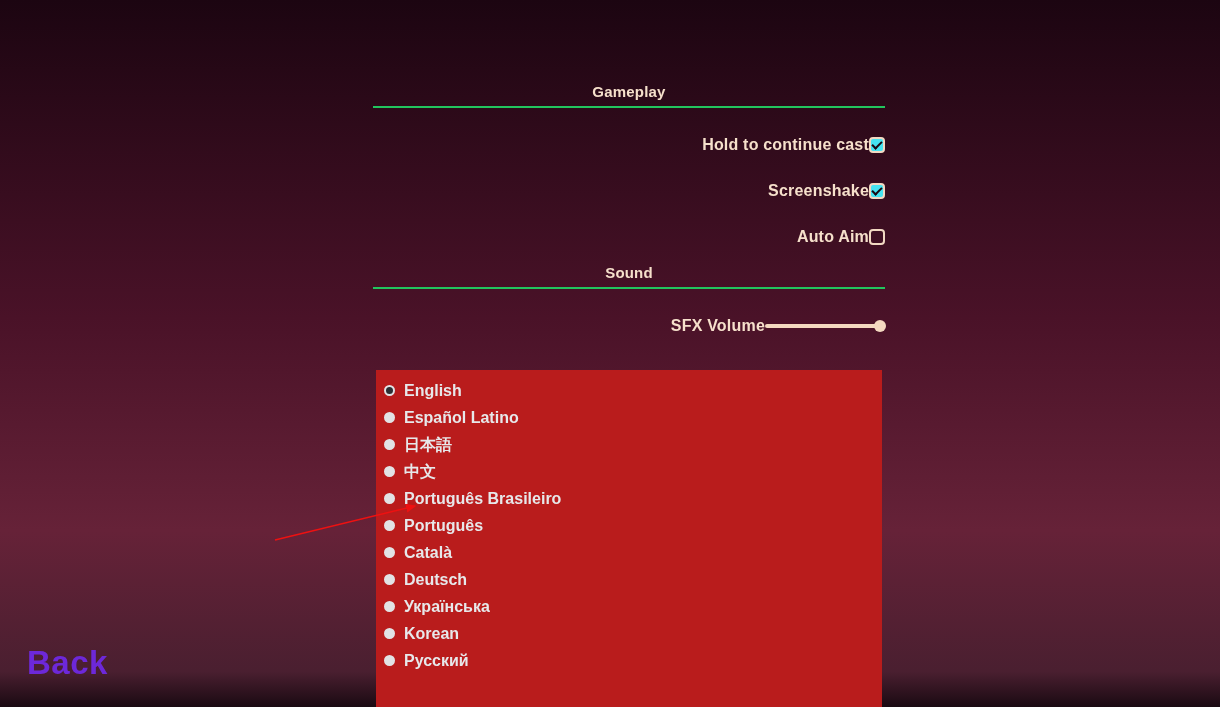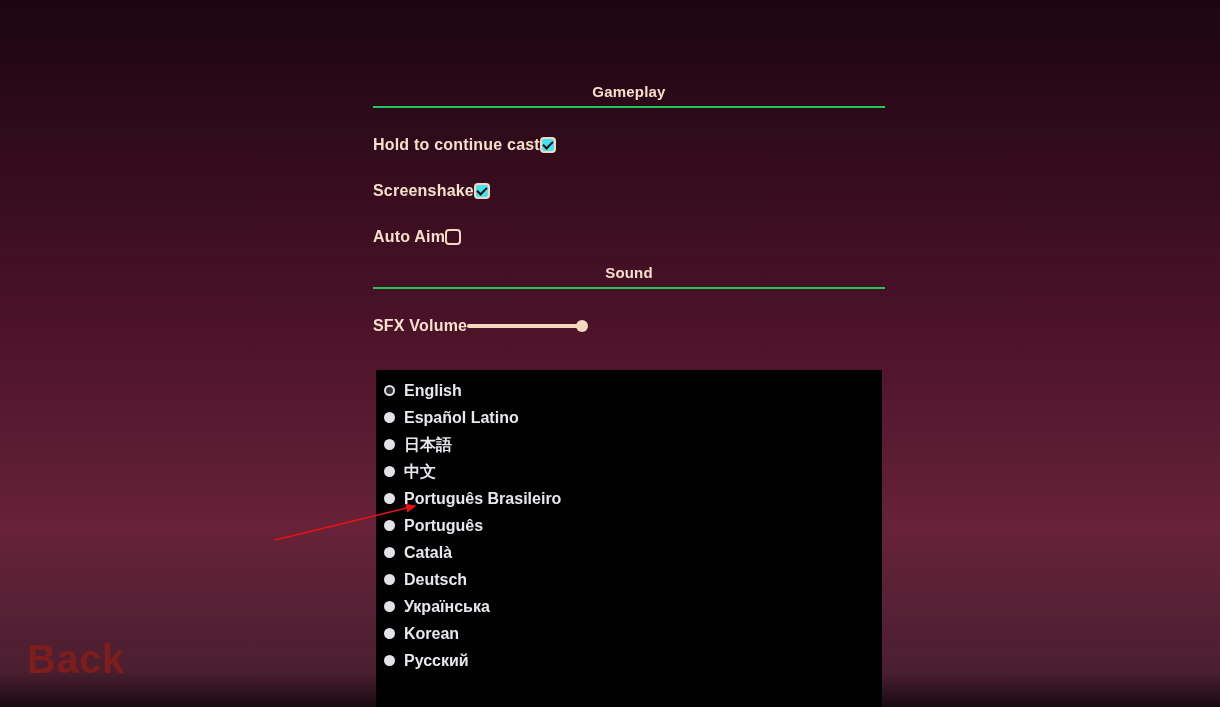--- a/index.html
+++ b/index.html
@@ -33,21 +33,21 @@
     color: #f6e0cb;
     padding-bottom: 6px;
     border-bottom: 2px solid #22c55e;
     margin-bottom: 14px;
     letter-spacing: 0.2px;
   }
 
   .setting-row {
     display: flex;
     align-items: center;
-    justify-content: flex-start;
+    justify-content: flex-end;
     height: 46px;
     color: #f6e0cb;
   }
   .setting-label {
     font-size: 16px;
     font-weight: 700;
     letter-spacing: 0.2px;
   }
 
   .checkbox {
@@ -99,21 +99,21 @@
     border-radius: 50%;
     transform: translate(-50%, -50%);
   }
 
   .dropdown-list {
     position: absolute;
     left: 376px;
     top: 370px;
     width: 506px;
     height: 337px;
-    background: #000000;
+    background: #b91c1c;
     color: #e7e8ea;
     overflow: hidden;
     padding-top: 7px;
   }
   .lang-option {
     display: flex;
     align-items: center;
     gap: 9px;
     padding: 3px 8px 3px 8px;
     font-size: 16px;
@@ -132,23 +132,23 @@
     position: relative;
   }
   .radio.selected {
     background: #2d2f33;
   }
 
   .back-button {
     position: absolute;
     left: 27px;
     bottom: 25px;
-    font-size: 40px;
+    font-size: 33px;
     font-weight: 800;
-    color: #7f1d1d;
+    color: #6d28d9;
     letter-spacing: 0.5px;
     cursor: pointer;
   }
 
   
   .arrow-svg {
     position: absolute;
     left: 275px;
     top: 500px;
     width: 150px;

